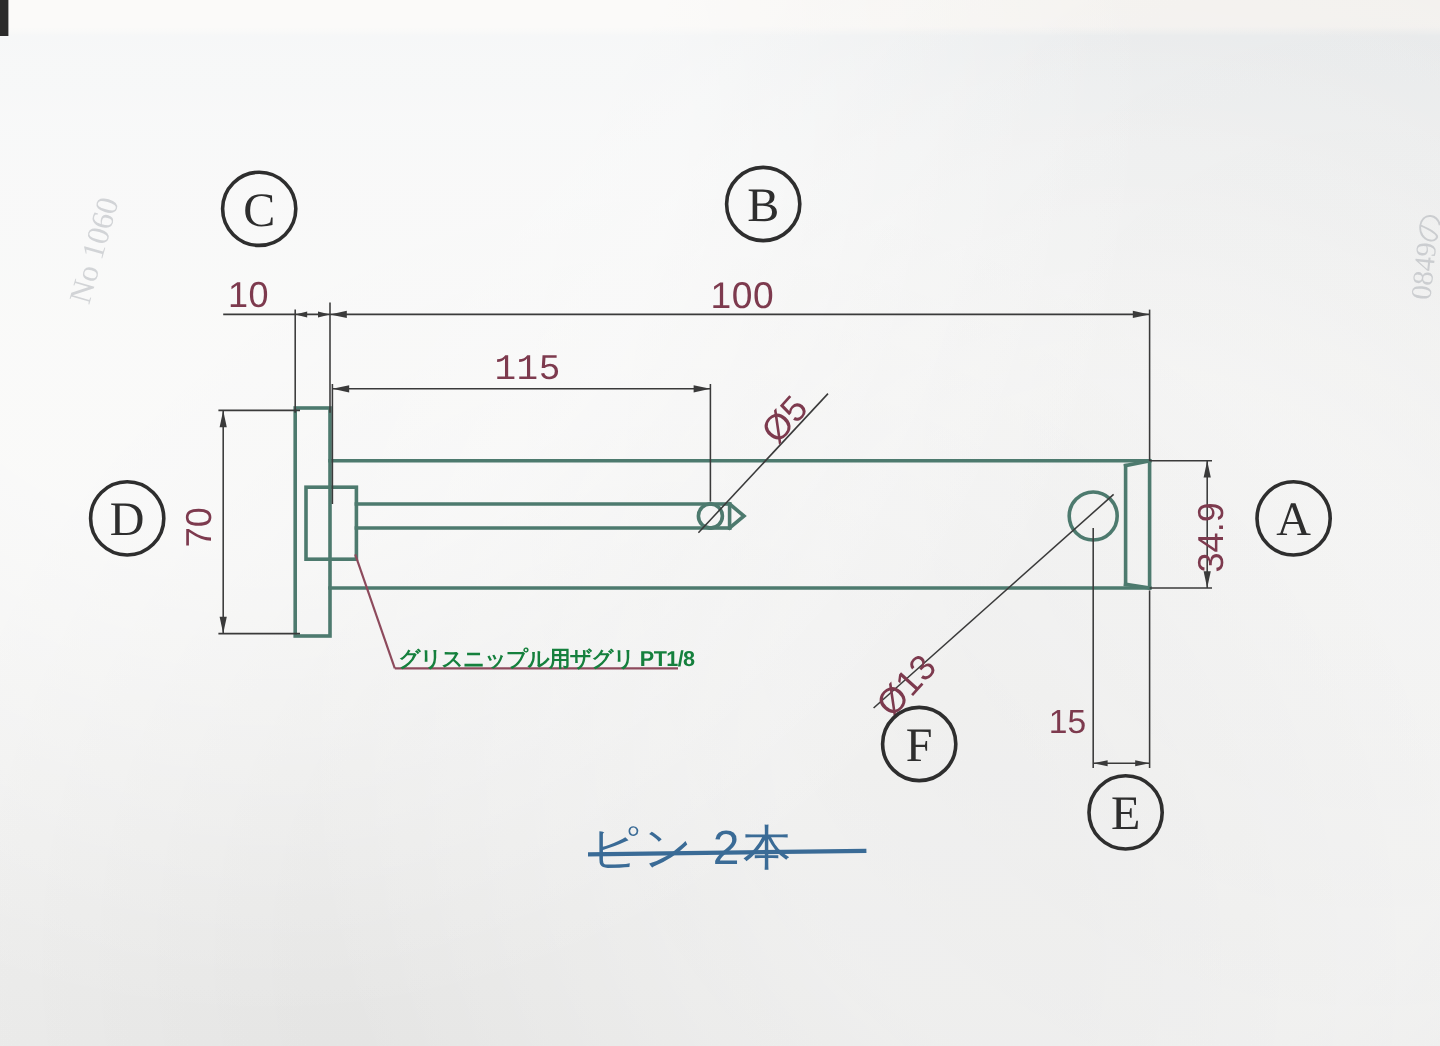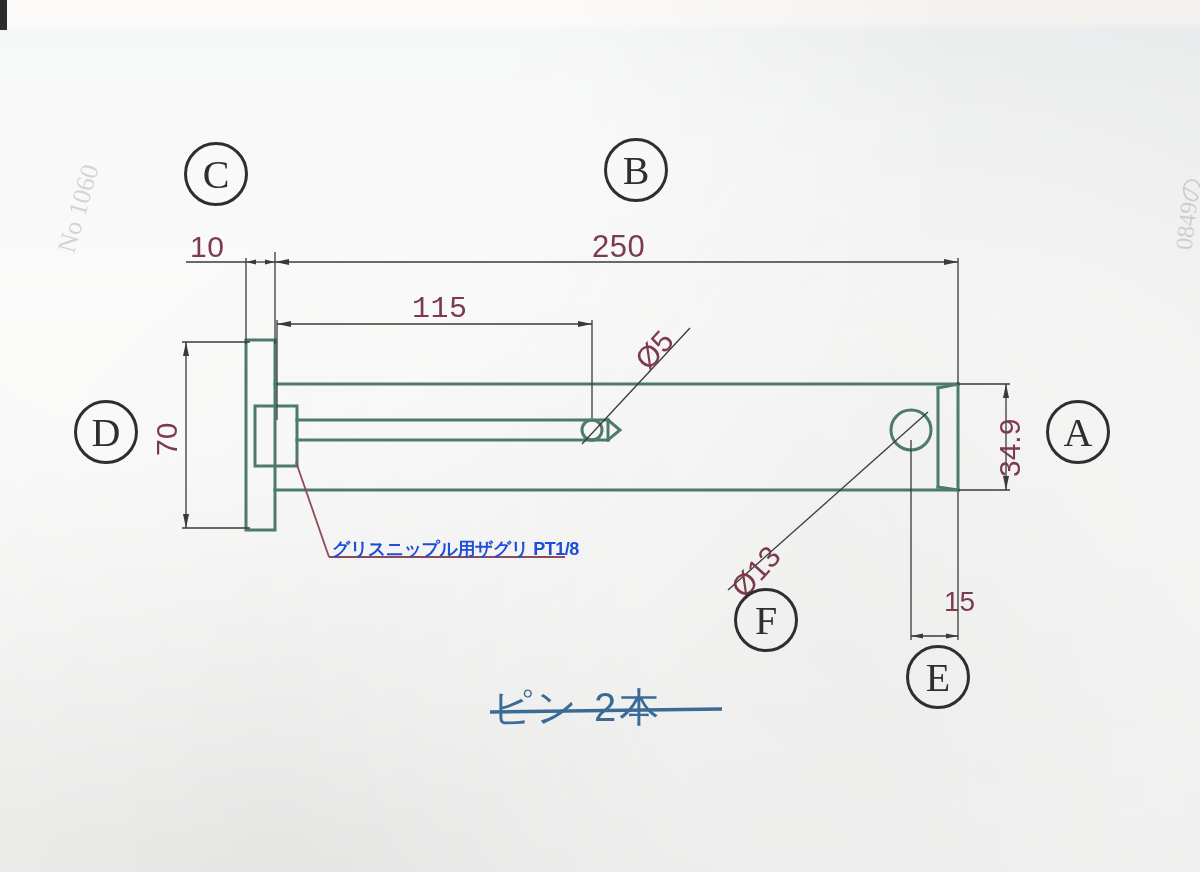--- a/index.html
+++ b/index.html
@@ -68,21 +68,21 @@
   }
   .dim-250 { font-size: 31px; letter-spacing: 0.5px; }
   .dim-115 { font-size: 30px; letter-spacing: 0.5px; }
   .dim-10  { font-size: 30px; letter-spacing: 0.5px; }
   .dim-70  { font-size: 30px; transform: rotate(-90deg); transform-origin: left top; }
   .dim-349 { font-size: 30px; transform: rotate(-90deg); transform-origin: left top; }
   .dim-15  { font-size: 28px; }
   .dim-d5  { font-size: 30px; transform: rotate(-48deg); transform-origin: left top; }
   .dim-d13 { font-size: 30px; transform: rotate(-48deg); transform-origin: left top; }
   .note-text {
-    color: #1d4ed8;
+    color: #15803d;
     font-size: 18px;
     font-weight: bold;
     font-family: "Liberation Sans", sans-serif;
     letter-spacing: -0.5px;
   }
   .title-text {
     color: #3a6b96;
     font-size: 40px;
     font-family: "Liberation Sans", sans-serif;
     letter-spacing: 3px;
@@ -214,29 +214,29 @@
     <g stroke="#8d4a5c" stroke-width="1.8" fill="none">
       <line x1="296" y1="462" x2="329" y2="557"></line>
       <line x1="329" y1="557" x2="565" y2="557"></line>
     </g>
 
     <line x1="490" y1="712" x2="722" y2="709" stroke="#3a6b96" stroke-width="3.5"></line>
   </svg>
 
   <div class="lbl dim dim-10" style="left:190px; top:232px;">10</div>
 
-  <div class="lbl dim dim-250" style="left:592px; top:231px;">250</div>
+  <div class="lbl dim dim-250" style="left:592px; top:231px;">100</div>
 
   <div class="lbl dim dim-115" style="left:412px; top:294px;font-family:Liberation Mono, monospace;">115</div>
 
   <div class="lbl dim dim-70" style="left:152px; top:456px;">70</div>
 
   <div class="lbl dim dim-349" style="left:995px; top:477px;">34.9</div>
 
-  <div class="lbl dim dim-15" style="left:944px; top:588px;">15</div>
+  <div class="lbl dim dim-15" style="left:874px; top:588px;">15</div>
 
   <div class="lbl dim dim-d5" style="left:630px; top:355px;">Ø5</div>
 
   <div class="lbl dim dim-d13" style="left:726px; top:583px;">Ø13</div>
 
   <div class="lbl note-text" style="left:332px; top:540px;">グリスニップル用ザグリ PT1/8</div>
 
   <div class="lbl title-text" style="left:492px; top:662px;">ピン 2本</div>
 
   <div class="balloon" style="left:184px; top:142px; width:58px; height:58px;">

